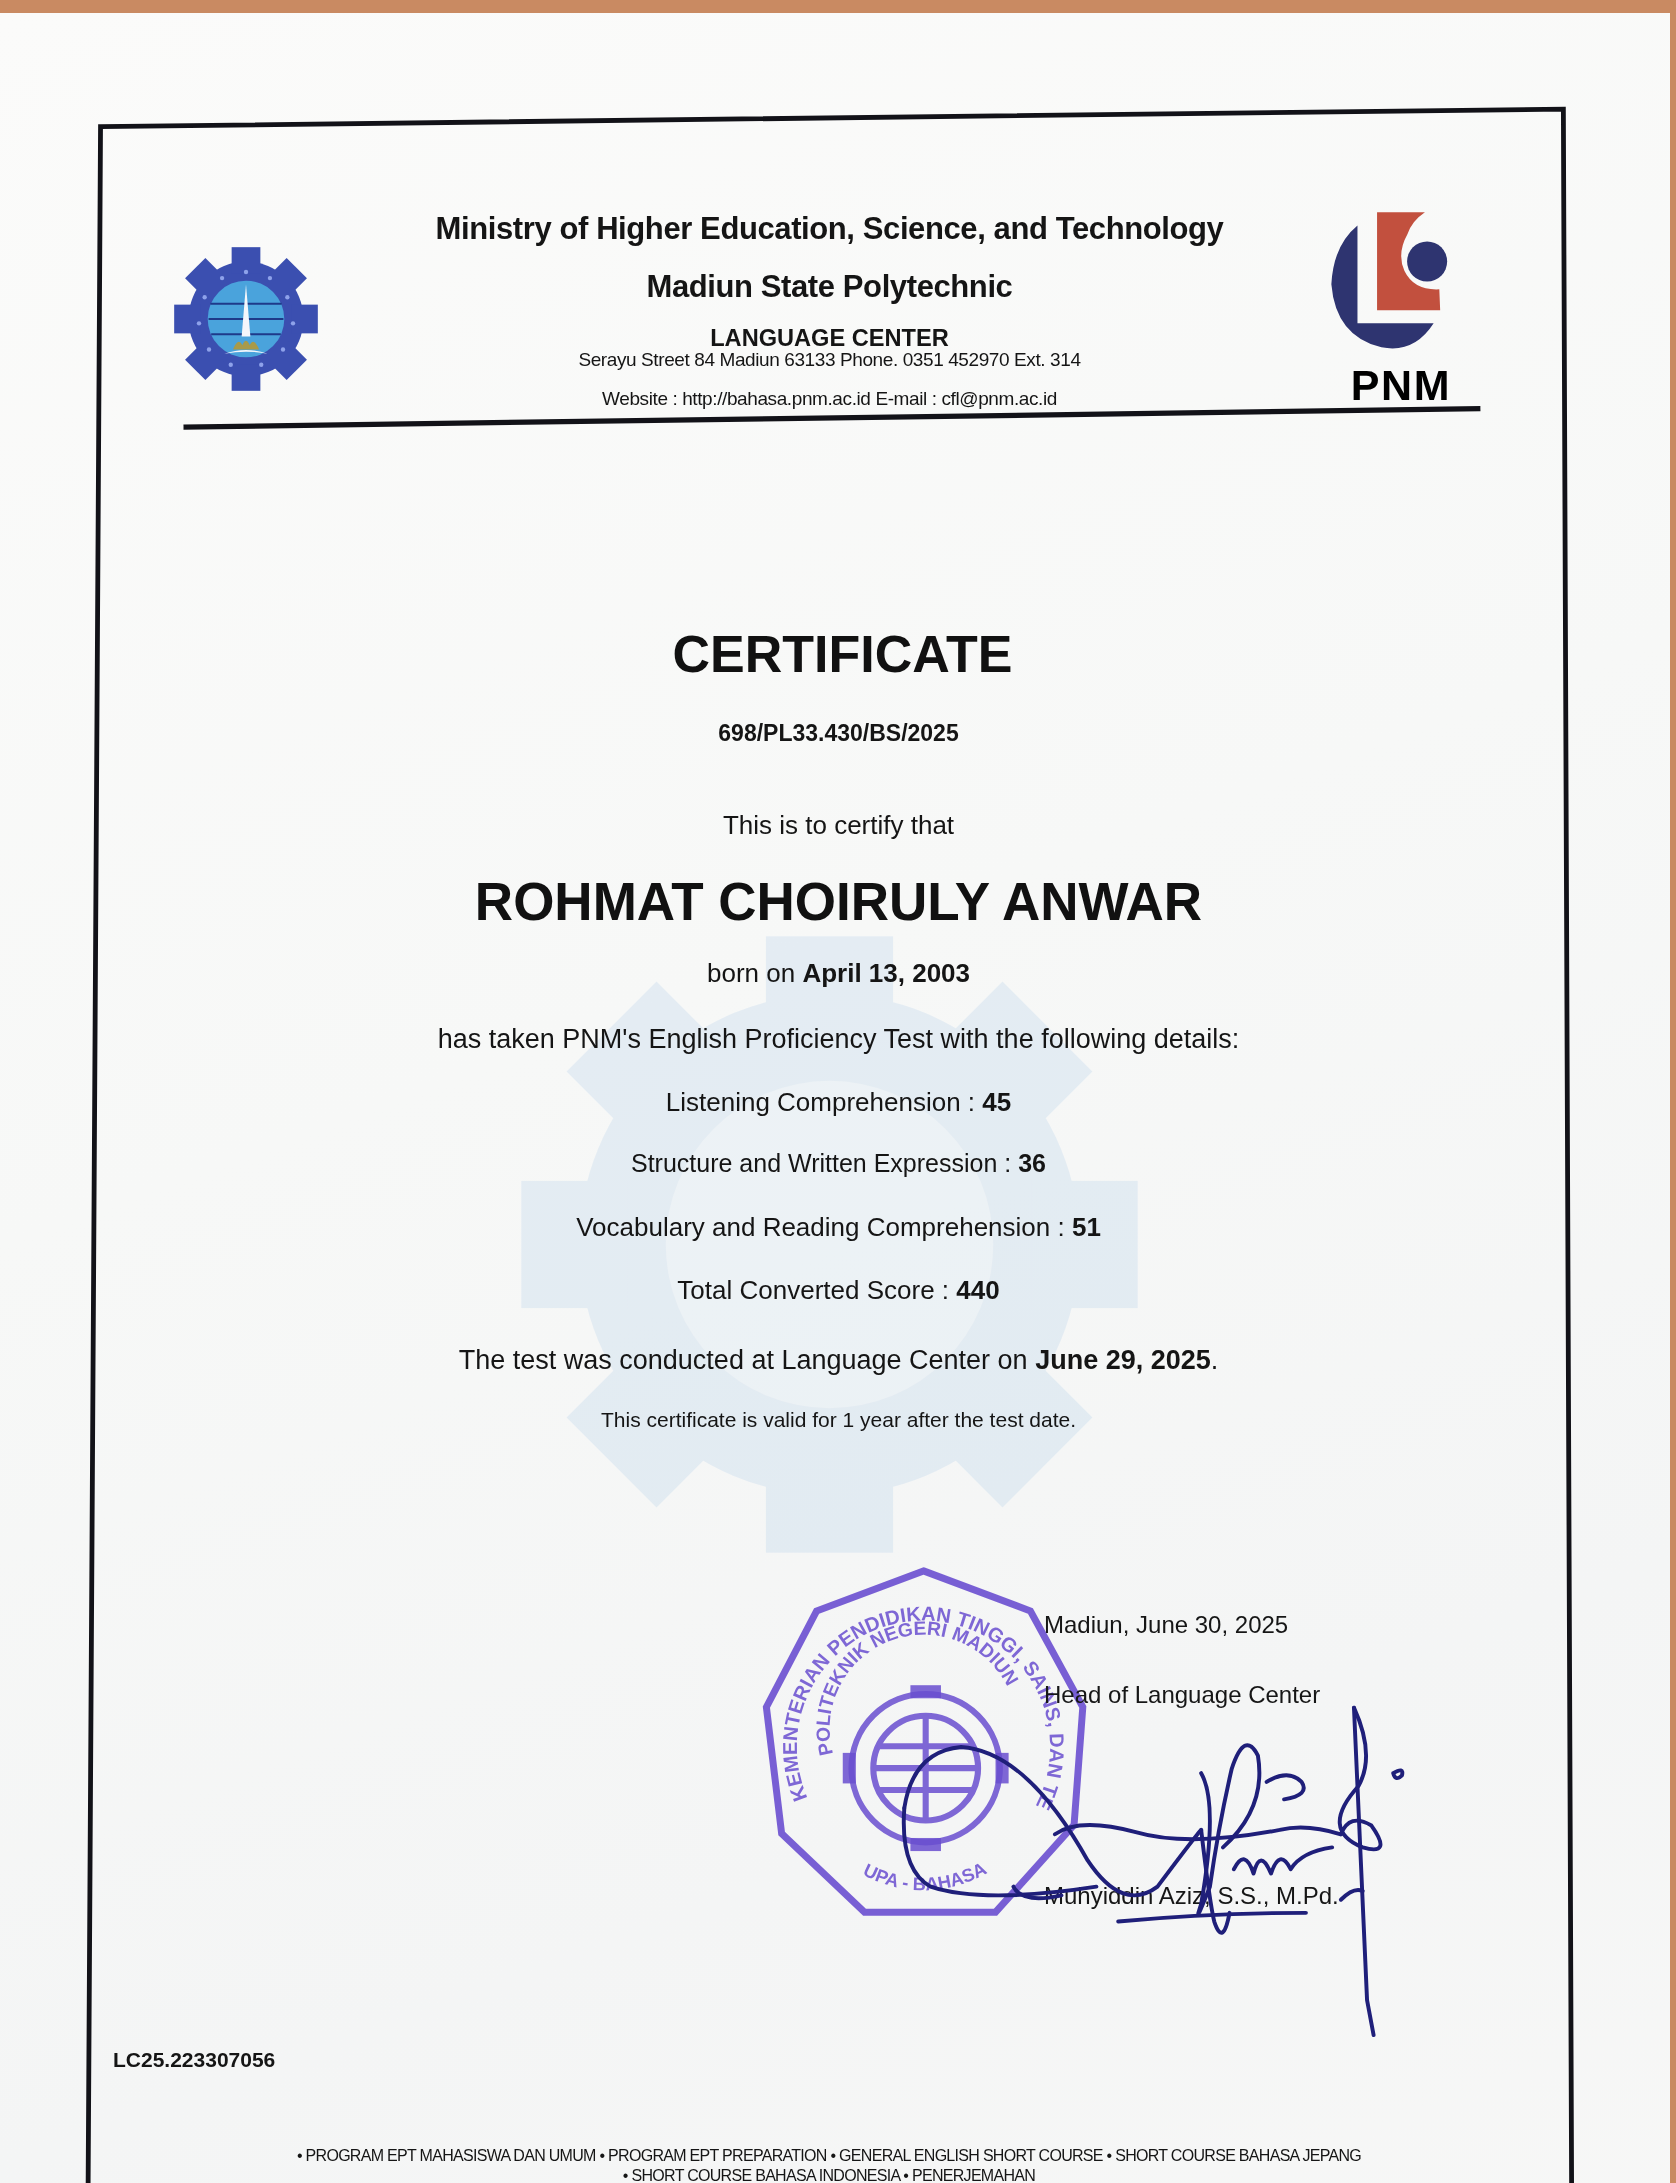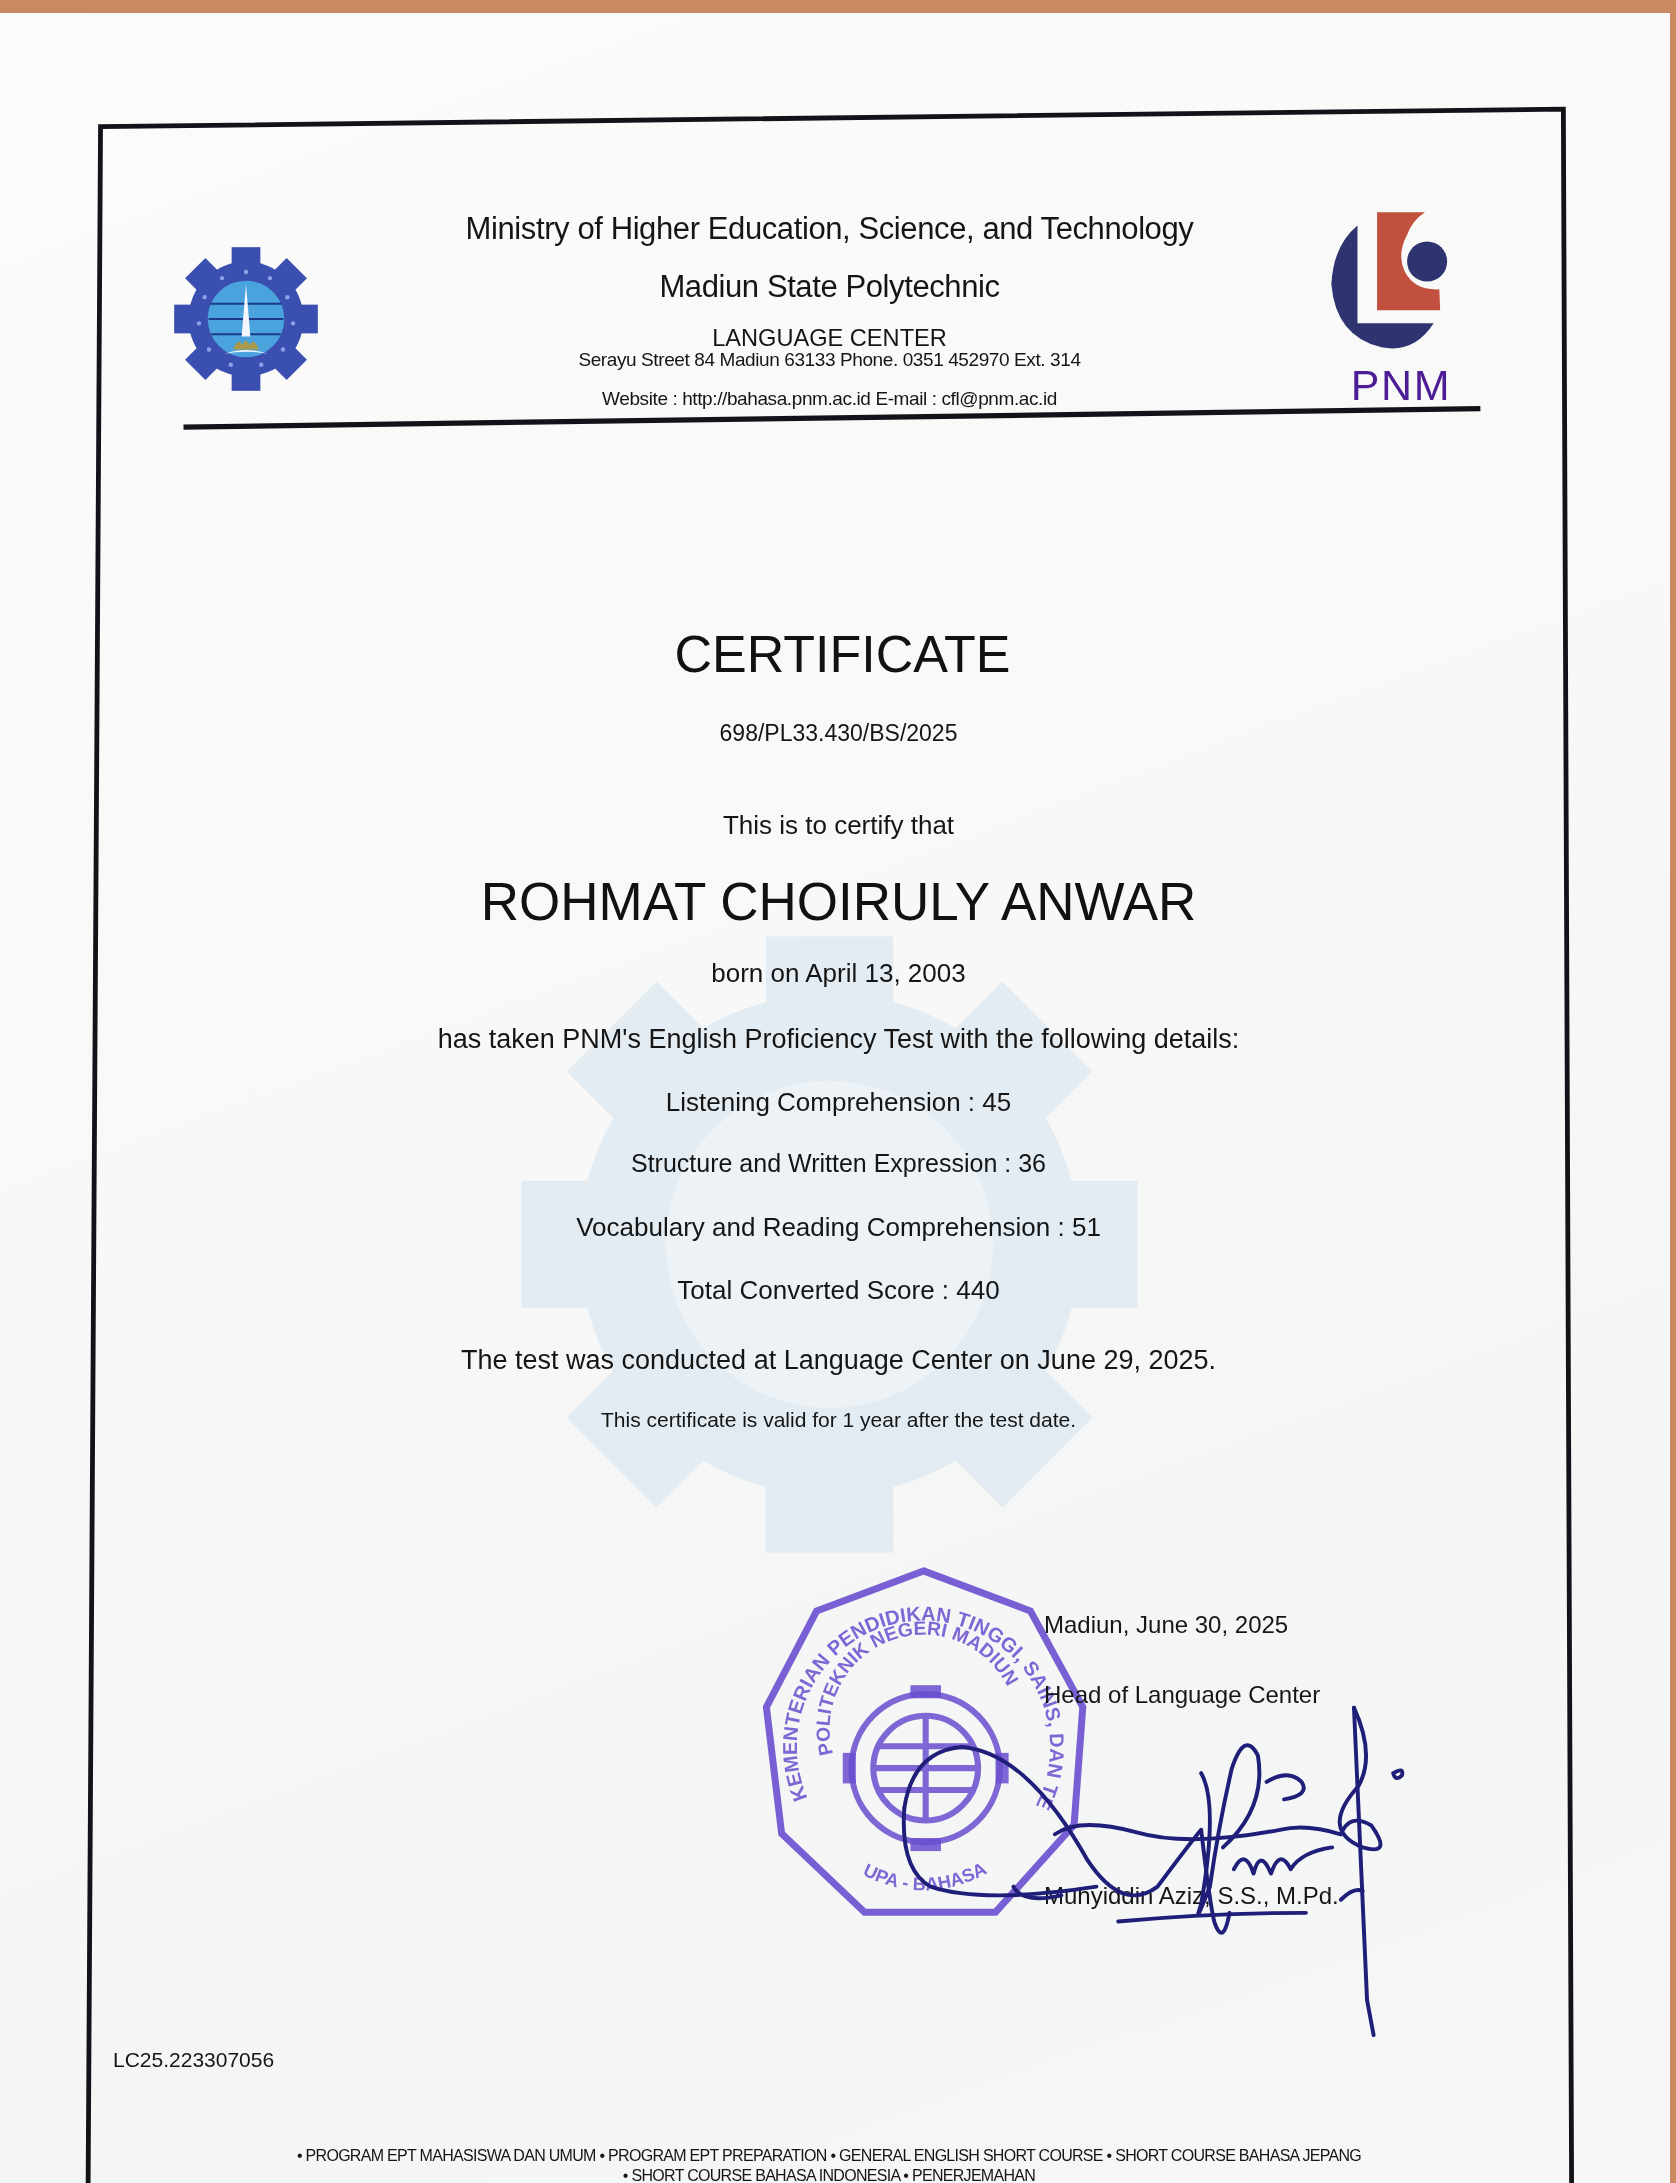--- a/index.html
+++ b/index.html
@@ -10,21 +10,21 @@
   }
   .paper {
     position:absolute; left:0; top:13px; width:1670px; height:2471px;
     background:linear-gradient(160deg,#fbfbfa 0%,#f7f8f7 40%,#f4f5f5 70%,#f8f8f7 100%);
   }
   .abs { position:absolute; }
   .center-line {
     position:absolute; left:0; width:1677px; text-align:center; white-space:nowrap;
   }
   .hdr-col { left:358px; width:943px; }
-  .bold { font-weight:normal; }
+  .bold { font-weight:bold; }
   .watermark { position:absolute; left:480px; top:917px; width:699px; height:655px; opacity:0.10; }
   .stamp { position:absolute; left:751px; top:1563px; width:345px; height:371px; }
   .sig { position:absolute; left:817px; top:1642px; width:633px; height:402px; }
   .sig-text { position:absolute; left:1044px; font-size:24px; white-space:nowrap; color:#161616; }
   .footer-line { position:absolute; left:148px; width:1362px; text-align:center; white-space:nowrap; }
 </style>
 </head>
 <body>
 
 <div class="paper"></div>
@@ -70,21 +70,21 @@
       <circle cx="135" cy="275" r="5"></circle>
   </g>
 </svg>
 
 <div class="abs" style="left:1327px;top:210px;width:148px;height:201px">
   <svg width="148" height="157" viewBox="0 0 340 360">
     <path d="M70 35 L70 260 L245 260 Q200 330 125 315 Q20 290 10 170 Q15 80 70 35 Z" fill="#2e3470"></path>
     <path d="M115 5 L225 5 Q195 25 185 55 Q160 100 178 140 Q200 185 258 182 L260 230 L115 230 Z" fill="#c2503e"></path>
     <circle cx="230" cy="118" r="46" fill="#2e3470"></circle>
   </svg>
-  <div class="abs bold" style="left:0;top:151px;width:148px;text-align:center;font-size:43px;color:#4c1d95;letter-spacing:1.7px">PNM</div>
+  <div class="abs bold" style="left:0;top:151px;width:148px;text-align:center;font-size:43px;color:#000000;letter-spacing:1.7px">PNM</div>
 </div>
 
 <div class="abs hdr-col bold" style="top:211px;font-size:31px;text-align:center;white-space:nowrap;letter-spacing:-0.4px">Ministry of Higher Education, Science, and Technology</div>
 <div class="abs hdr-col bold" style="top:269px;font-size:31px;text-align:center;white-space:nowrap;letter-spacing:-0.4px">Madiun State Polytechnic</div>
 <div class="abs hdr-col bold" style="top:325px;font-size:23.6px;text-align:center;white-space:nowrap">LANGUAGE CENTER</div>
 <div class="abs hdr-col" style="top:349px;font-size:19px;text-align:center;white-space:nowrap;letter-spacing:-0.4px">Serayu Street 84 Madiun 63133 Phone. 0351 452970 Ext. 314</div>
 <div class="abs hdr-col" style="top:388px;font-size:19px;text-align:center;white-space:nowrap;letter-spacing:-0.4px">Website : http://bahasa.pnm.ac.id E-mail : cfl@pnm.ac.id</div>
 
 <svg class="watermark" viewBox="0 0 340 340">
   <g fill="#4a8fd6">

